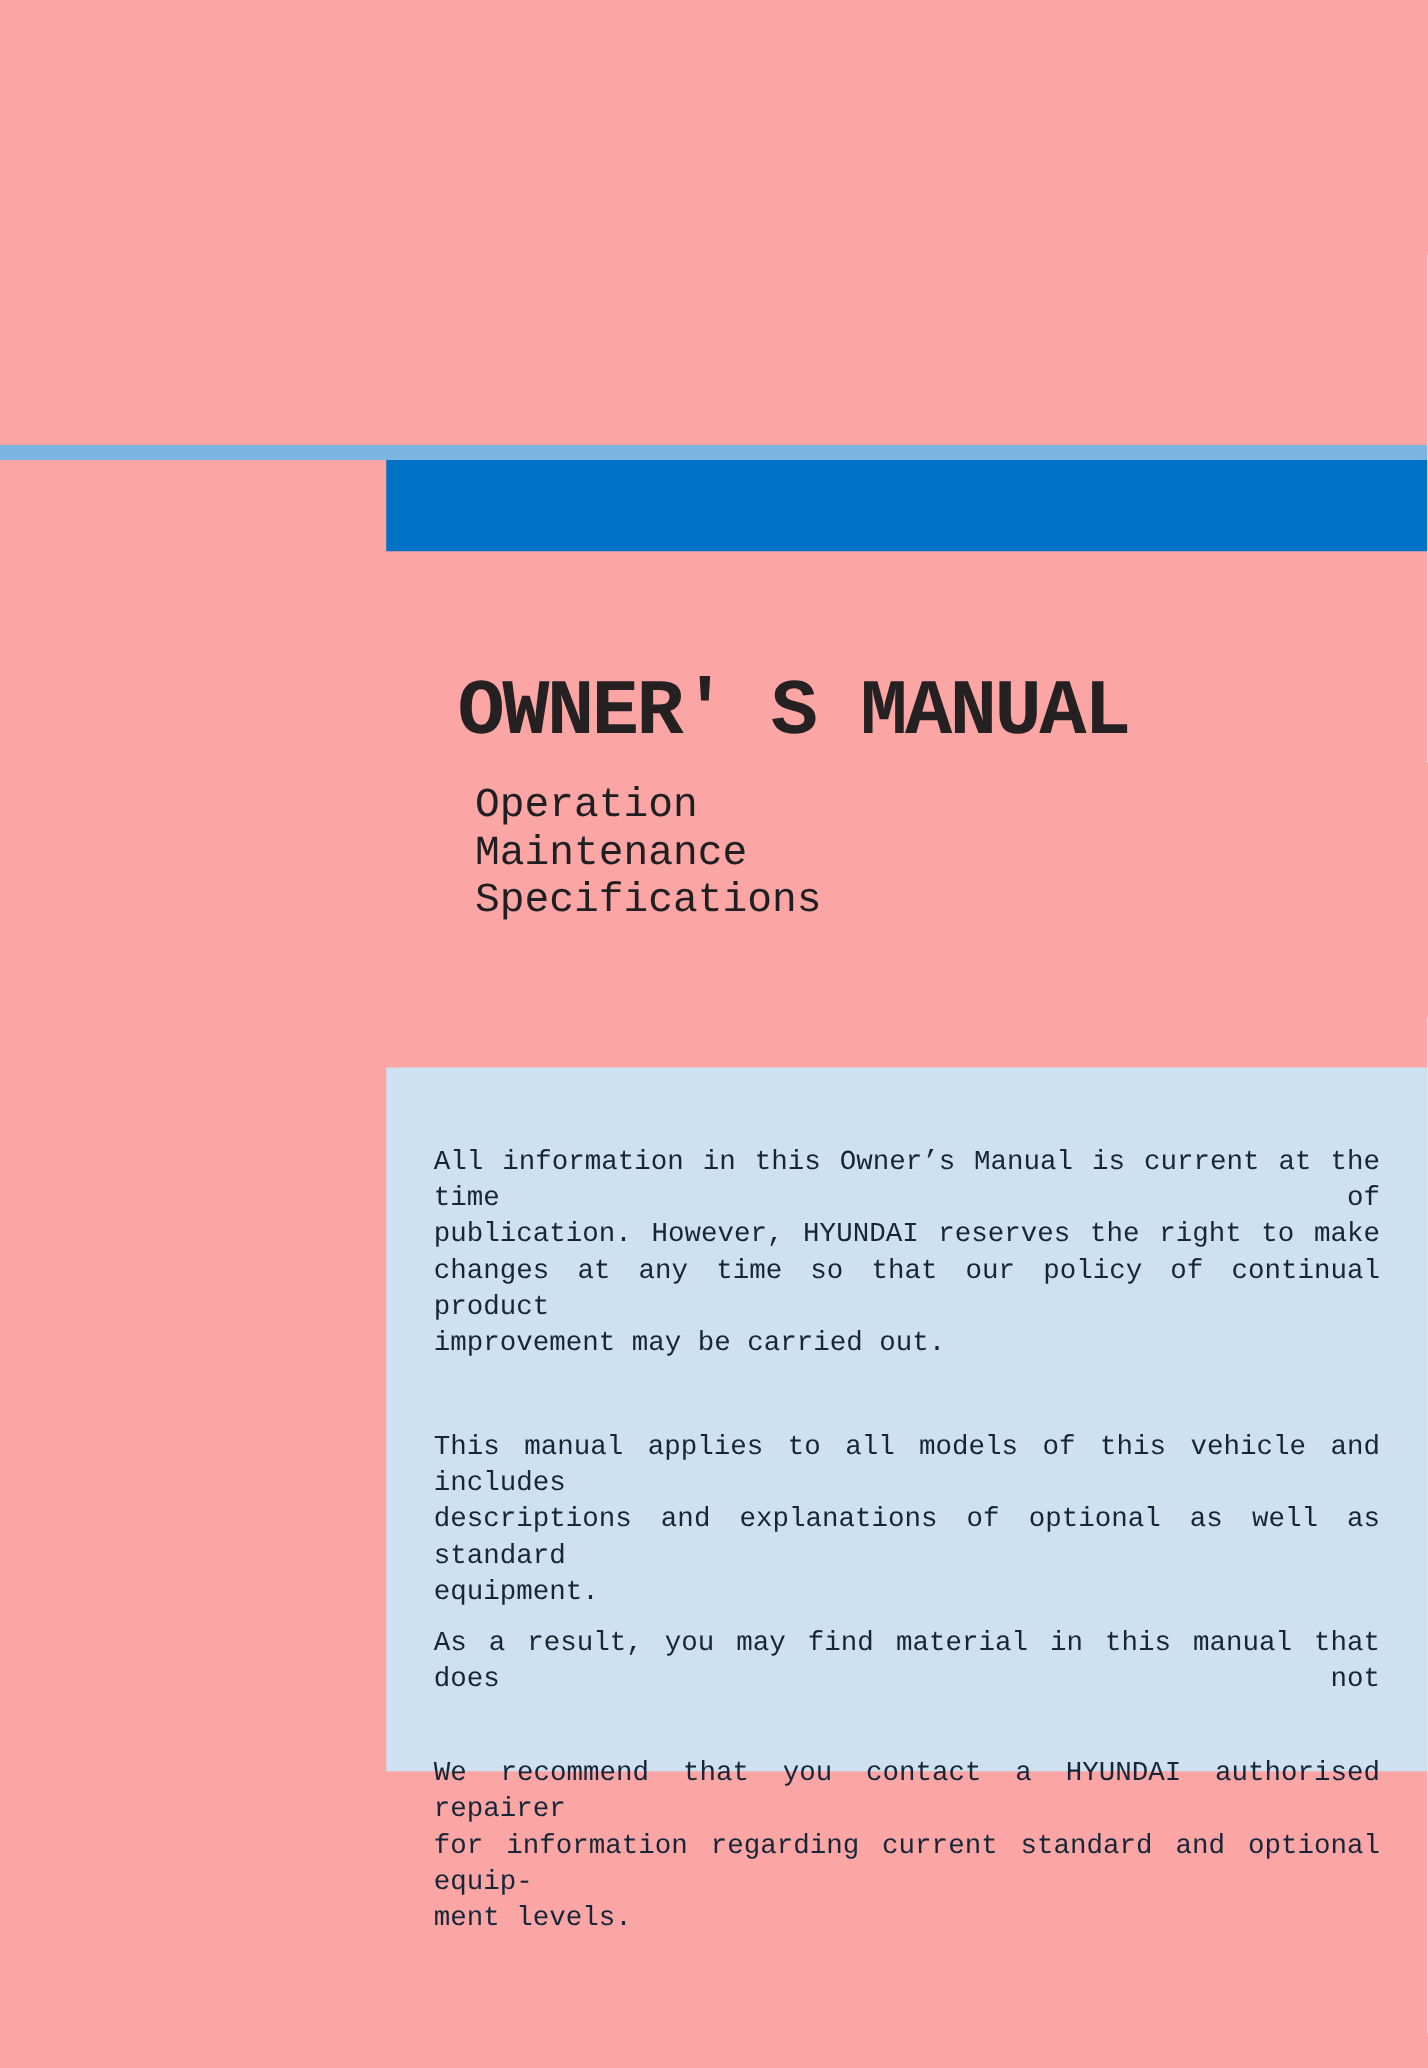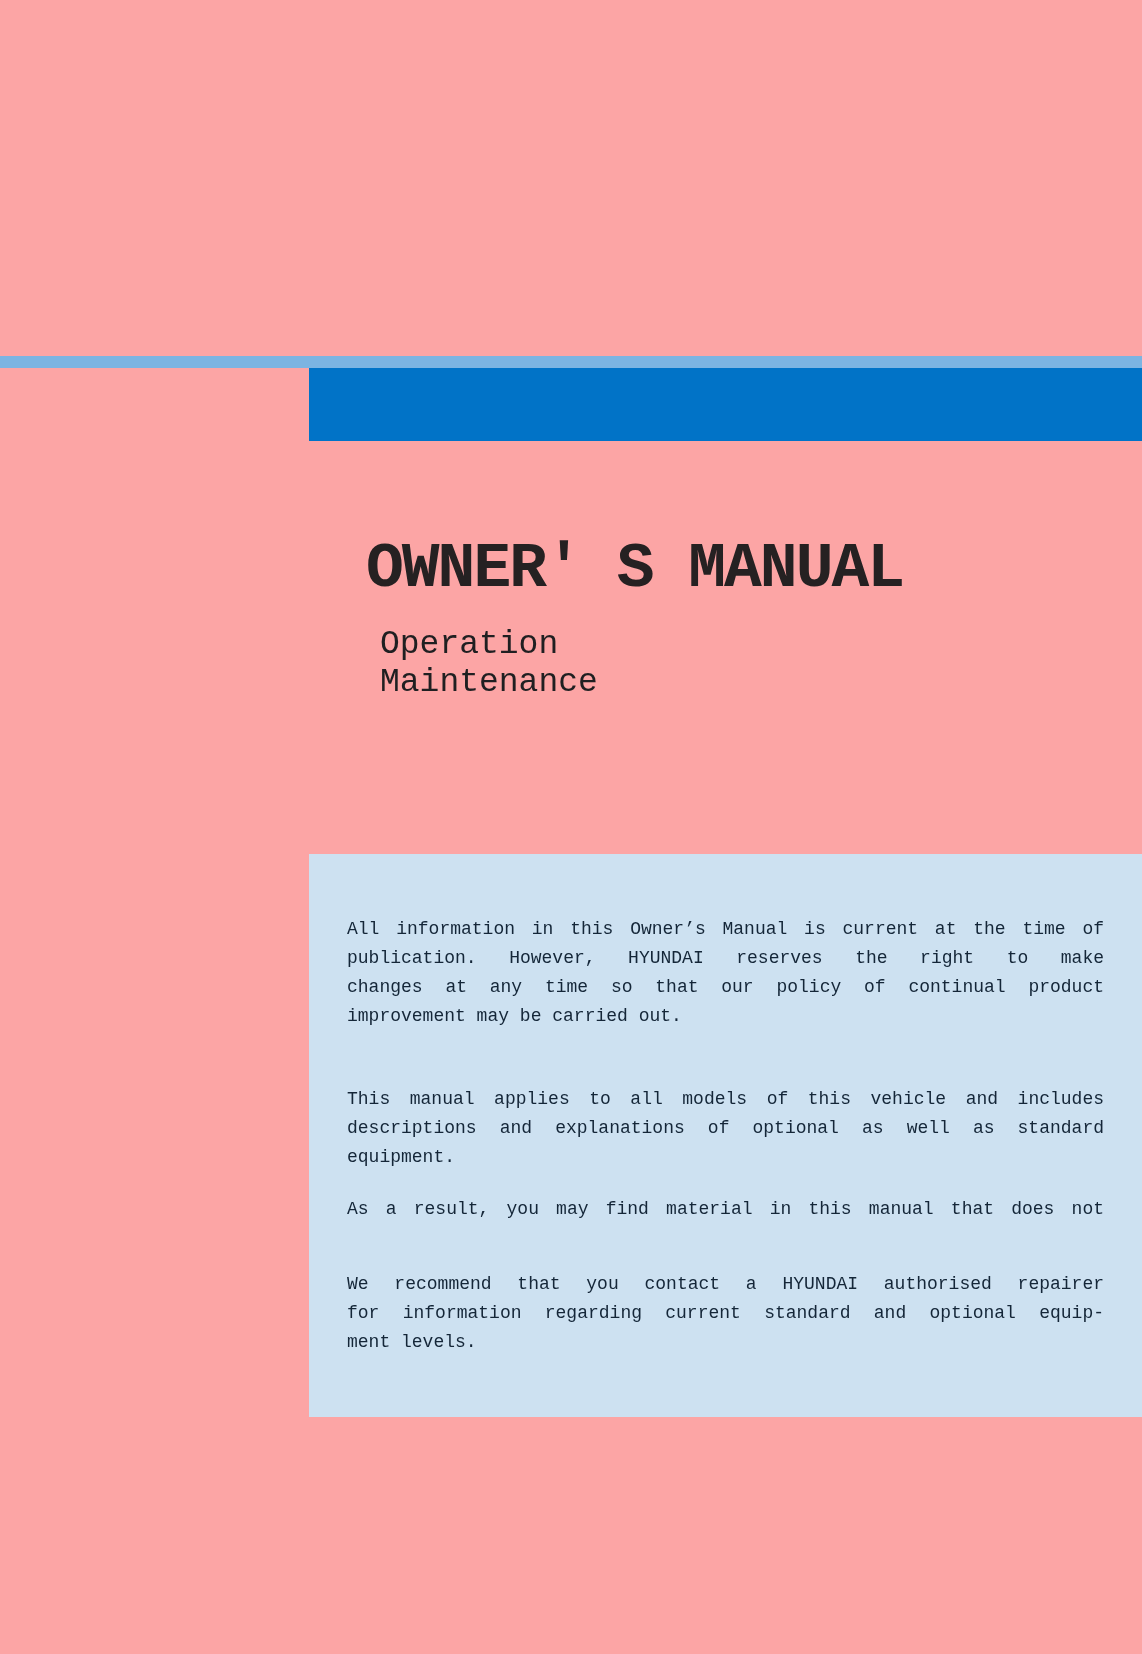--- a/index.html
+++ b/index.html
@@ -54,50 +54,51 @@
   .info-box {
     position: absolute;
     left: 309px;
     top: 854px;
     width: 833px;
     height: 563px;
     background: #cde1f1;
     box-sizing: border-box;
     padding: 61px 38px 0 38px;
     color: #142638;
-    font-size: 18px;
+    font-size: 22px;
     line-height: 29px;
   }
   .para { margin: 0; }
   .para div {
     text-align: justify;
     text-align-last: justify;
   }
   .para div.last {
     text-align: center;
     text-align-last: left;
   }
   .para.p1 { margin-bottom: 54px; }
-  .para.p2 { margin-bottom: 23px; }
+  .para.p2 { margin-bottom: 12px; }
   .para.p3 { margin-bottom: 46px; }
 </style>
 </head>
 <body>
 
 <div class="page">
 
   <div class="accent-band"></div>
 
   <div class="header-bar"></div>
 
   <h1 class="title">OWNER' S MANUAL</h1>
 
   <div class="subtitle">
     <div>Operation</div>
     <div>Maintenance</div>
+    <div>Specifications</div>
   </div>
 
   <div class="info-box">
 
     <div class="para p1">
       <div>All information in this Owner’s Manual is current at the time of</div>
       <div>publication. However, HYUNDAI reserves the right to make</div>
       <div>changes at any time so that our policy of continual product</div>
       <div class="last">improvement may be carried out.</div>
     </div>

